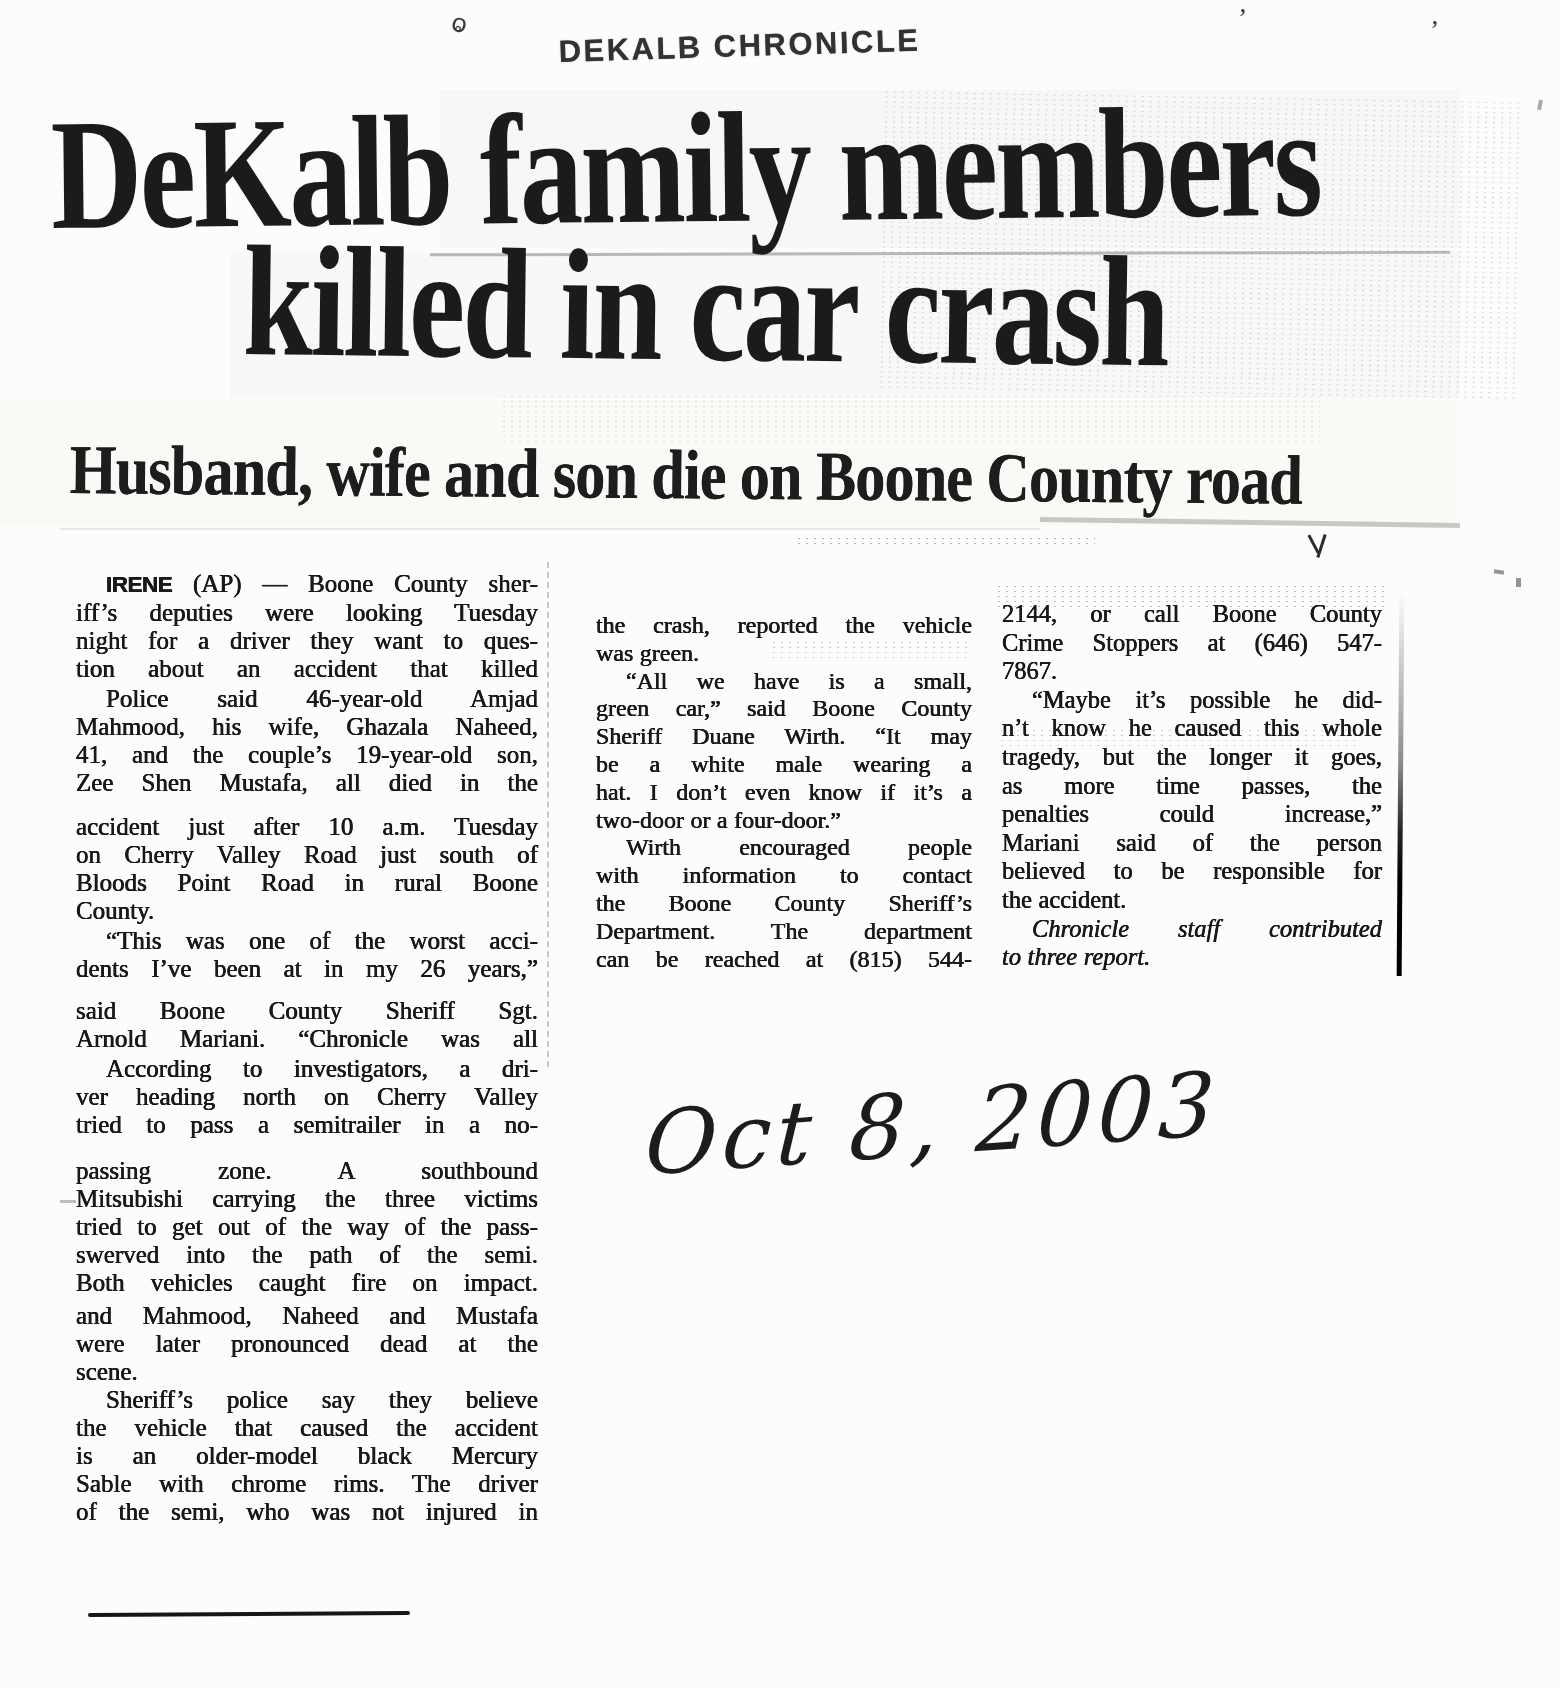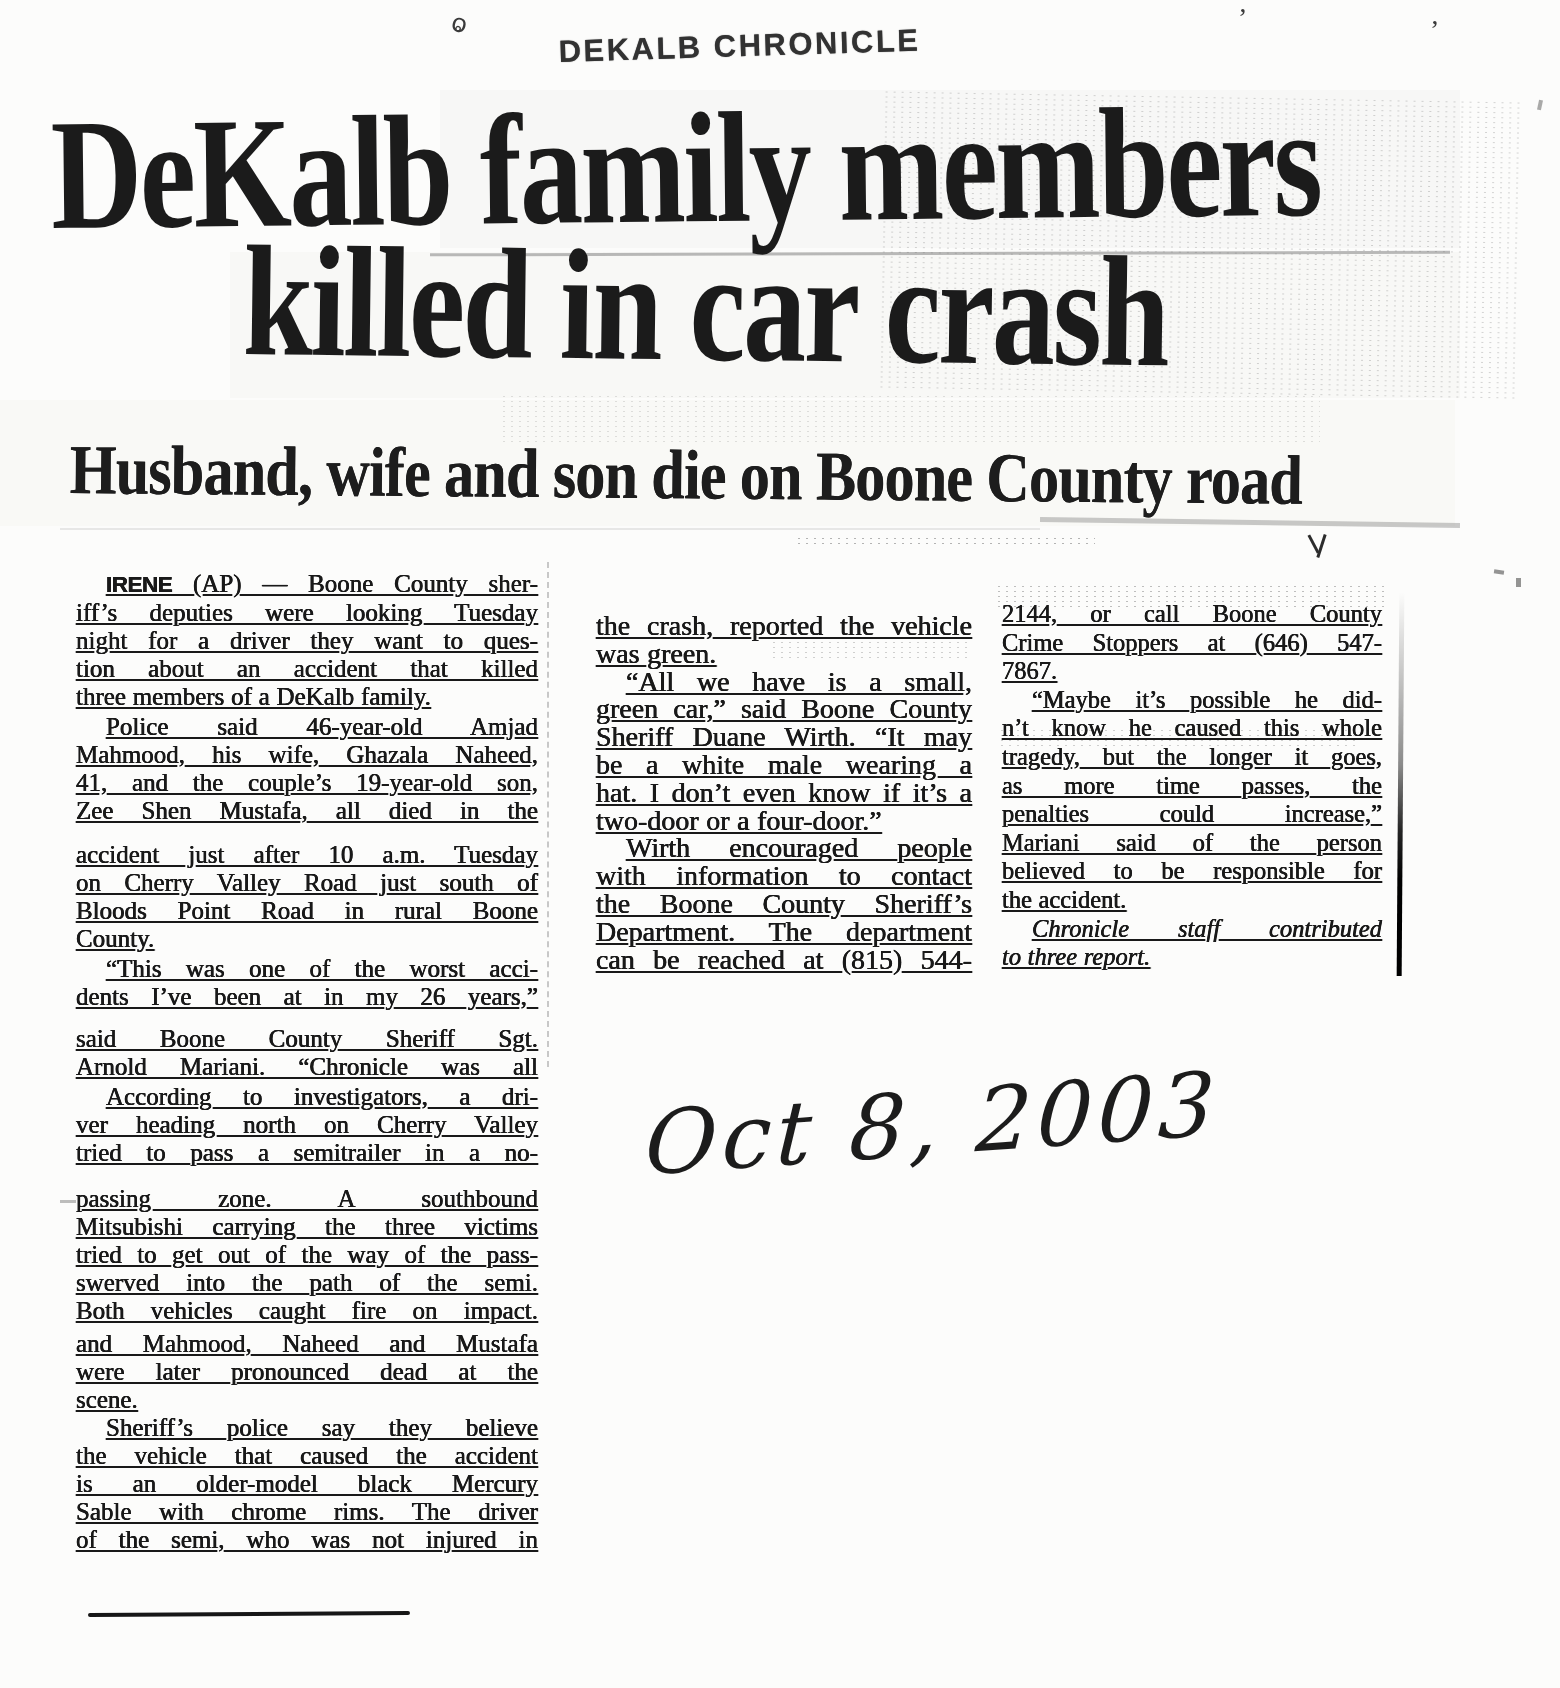--- a/index.html
+++ b/index.html
@@ -20,23 +20,23 @@
       letter-spacing:-3px;transform-origin:left top;white-space:nowrap;}
   .hl1{left:50px;top:96px;transform:rotate(-0.6deg) scaleX(0.80);}
   .hl2{left:244px;top:222px;transform:rotate(0.7deg) scaleX(0.80);}
   
   .subhead{position:absolute;left:70px;top:430px;font-weight:700;font-size:70px;
       letter-spacing:-1px;color:#1d1d1d;transform:rotate(0.5deg) scaleX(0.86);
       transform-origin:left top;white-space:nowrap;
       text-shadow:.3px 0 currentColor;}
   
   .col{position:absolute;
-      text-shadow:.32px 0 currentColor,-.32px 0 currentColor;text-decoration:underline;}
+      text-shadow:.32px 0 currentColor,-.32px 0 currentColor;}
   .col-1{left:76px;top:570px;width:462px;font-size:25px;line-height:28px;}
-  .col-2{left:596px;top:612px;width:376px;font-size:28px;line-height:27.8px;}
+  .col-2{left:596px;top:612px;width:376px;font-size:24px;line-height:27.8px;}
   .col-3{left:1002px;top:600px;width:380px;font-size:24.5px;line-height:28.6px;}
   .line{text-align:justify;text-align-last:justify;word-spacing:.02em;}
   .line.plain{text-align:left;text-align-last:left;}
   .line.indent{text-indent:30px;}
   .line.italic{font-style:italic;}
   .lead{font-family:"Liberation Sans",sans-serif;font-weight:700;font-size:.9em;
         letter-spacing:-.5px;}
   
   .handwriting{position:absolute;left:648px;top:1092px;
       font-family:"DejaVu Serif",serif;font-style:italic;font-size:88px;color:#1c1c1c;
@@ -91,21 +91,20 @@
   <div class="hl hl1">DeKalb family members</div>
   <div class="hl hl2">killed in car crash</div>
 
   <div class="subhead">Husband, wife and son die on Boone County road</div>
 
   <div class="col col-1">
       <div class="line indent"><span class="lead">IRENE</span> (AP) — Boone County sher-</div>
       <div class="line">iff’s deputies were looking Tuesday</div>
       <div class="line">night for a driver they want to ques-</div>
       <div class="line">tion about an accident that killed</div>
-      <div class="line plain">three members of a DeKalb family.</div>
       <div class="line indent" style="margin-top: 2px;">Police said 46-year-old Amjad</div>
       <div class="line">Mahmood, his wife, Ghazala Naheed,</div>
       <div class="line">41, and the couple’s 19-year-old son,</div>
       <div class="line">Zee Shen Mustafa, all died in the</div>
       <div class="line" style="margin-top: 16px;">accident just after 10 a.m. Tuesday</div>
       <div class="line">on Cherry Valley Road just south of</div>
       <div class="line">Bloods Point Road in rural Boone</div>
       <div class="line plain">County.</div>
       <div class="line indent" style="margin-top: 2px;">“This was one of the worst acci-</div>
       <div class="line">dents I’ve been at in my 26 years,”</div>

